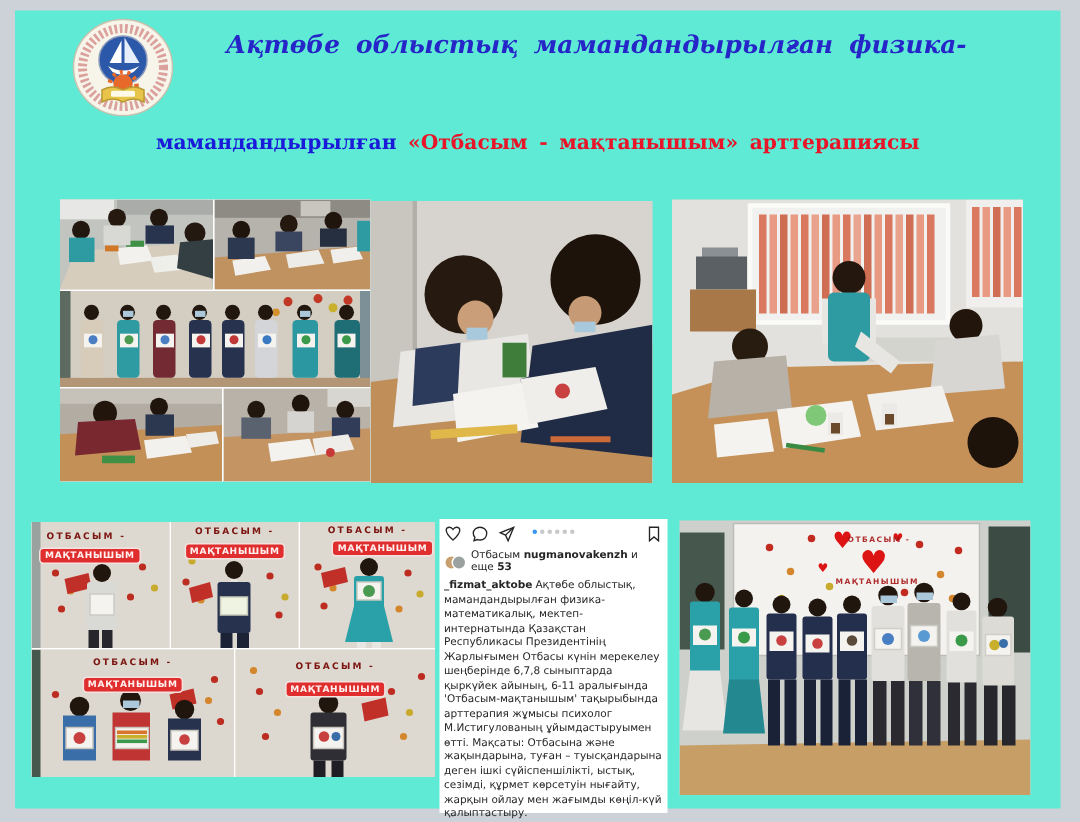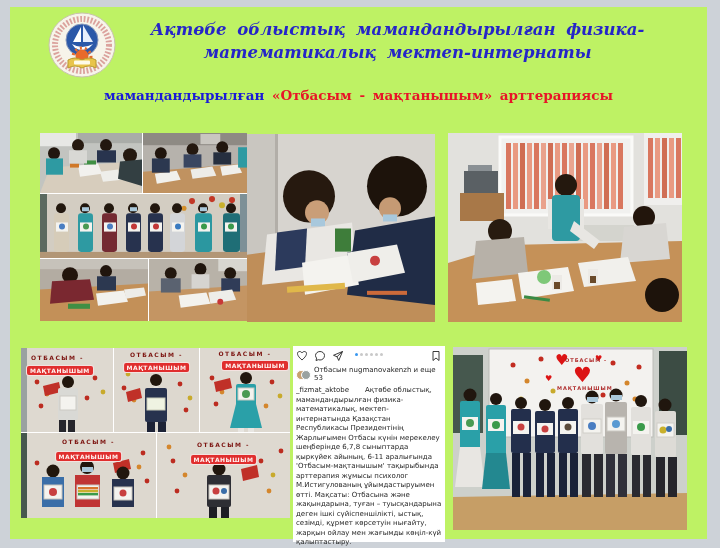--- a/index.html
+++ b/index.html
@@ -1,18 +1,18 @@
 <!DOCTYPE html>
 <html><head>
 <meta charset="utf-8">
 <style>
   html,body{margin:0;padding:0;background:#cdd2d8;}
   #stage{position:relative;width:720px;height:548px;background:#cdd2d8;overflow:hidden;
          font-family:"DejaVu Sans", sans-serif;}
-  .card{position:absolute;left:10px;top:7px;width:697px;height:532px;background:#bef264;}
+  .card{position:absolute;left:10px;top:7px;width:697px;height:532px;background:#5eead4;}
   .abs{position:absolute;}
   
   .logo{left:38px;top:5px;width:68px;height:66px;}
   .title{left:115px;top:11px;width:545px;text-align:center;
          font-family:"DejaVu Serif", serif;font-style:italic;font-weight:bold;
          font-size:16.5px;line-height:23px;color:#2525c8;word-spacing:5px;}
   .subtitle{left:8px;top:79px;width:681px;text-align:center;
             font-family:"DejaVu Serif", serif;font-weight:bold;
             font-size:13.5px;line-height:19px;color:#1a1ad8;word-spacing:3px;}
   .subtitle .red{color:#e81428;}
@@ -36,23 +36,23 @@
   .icon-btn{margin-right:6px;cursor:pointer;}
   .save-btn{margin-left:auto;margin-right:0;}
   .ig-dots{position:absolute;left:50%;top:5px;transform:translateX(-50%);display:flex;gap:2px;}
   .dot{width:3px;height:3px;border-radius:50%;background:#c9c9c9;}
   .dot.active{background:#3897f0;}
   .ig-likes{display:flex;align-items:center;gap:3px;margin:3px 3px 0 3px;font-size:7px;}
   .ig-avatars{position:relative;width:15px;height:9px;flex:0 0 auto;}
   .ig-avatars i{position:absolute;width:8px;height:8px;border-radius:50%;border:1px solid #fff;}
   .av1{left:0;top:0;background:#c8a070;}
   .av2{left:5px;top:0;background:#9aa2a0;}
-  .bold{font-weight:normal;}
+  .bold{font-weight:bold;}
   .ig-caption{margin:4px 3px 0 3px;line-height:9.5px;letter-spacing:0;}
-  .ig-user{font-weight:normal;margin-right:16px;}
+  .ig-user{font-weight:bold;margin-right:2px;}
   .ig-hashtag{display:block;color:#4668a0;cursor:pointer;}
 </style>
 </head>
 <body>
 
 <div id="stage">
   <div class="card">
 
     <div class="abs logo">
       <svg viewBox="0 0 68 66">
@@ -64,21 +64,20 @@
         <path d="M24 32 Q34 38 45 32 L41 36 Q34 40 27 36 Z" fill="#ffffff"></path>
         <circle cx="34" cy="45" r="9" fill="none" stroke="#e86a2a" stroke-width="3" stroke-dasharray="2 3"></circle>
         <circle cx="34" cy="44" r="6.5" fill="#e86a2a"></circle>
         <path d="M20 48 Q27 44 34 48 Q41 44 48 48 L48 56 Q41 52 34 56 Q27 52 20 56 Z" fill="#e8c44a" stroke="#b89a30"></path>
         <rect x="26" y="48.5" width="16" height="4" rx="1" fill="#fdfbe8"></rect>
       </svg>
     </div>
 
     <div class="abs title">
       <div>Ақтөбе облыстық мамандандырылған физика-</div>
-      <div>математикалық мектеп-интернаты</div>
     </div>
 
     <div class="abs subtitle">
       <div>
         <span>мамандандырылған</span>
         <span class="red">«Отбасым - мақтанышым» арттерапиясы</span>
       </div>
     </div>
 
     <div class="collage" style="left:30px;top:126px;width:207px;height:188px;">

